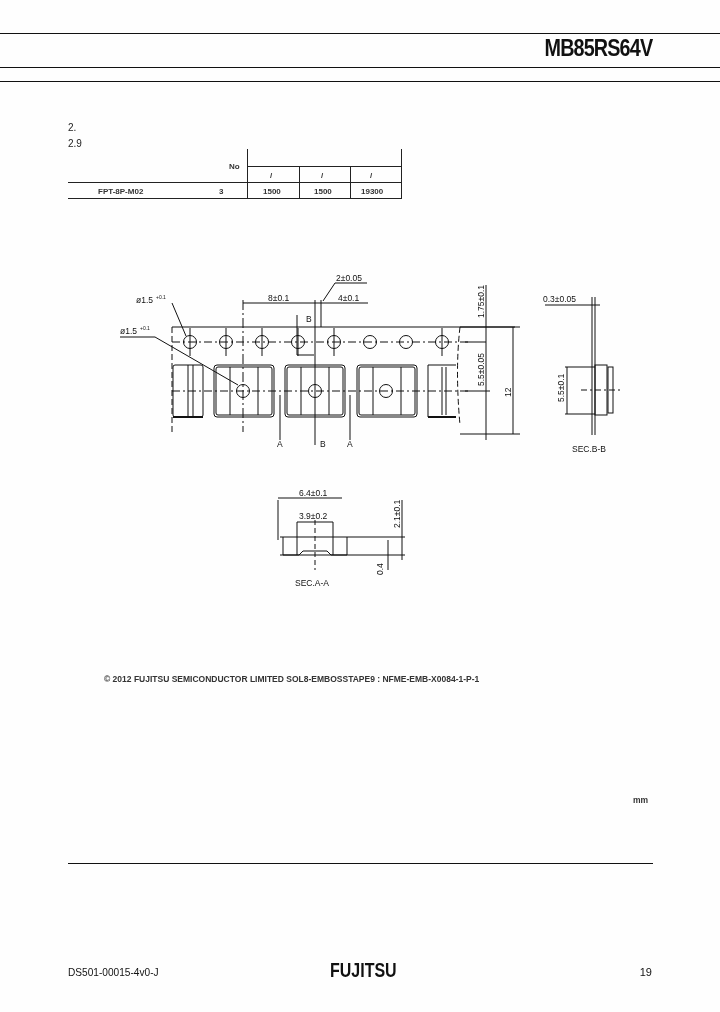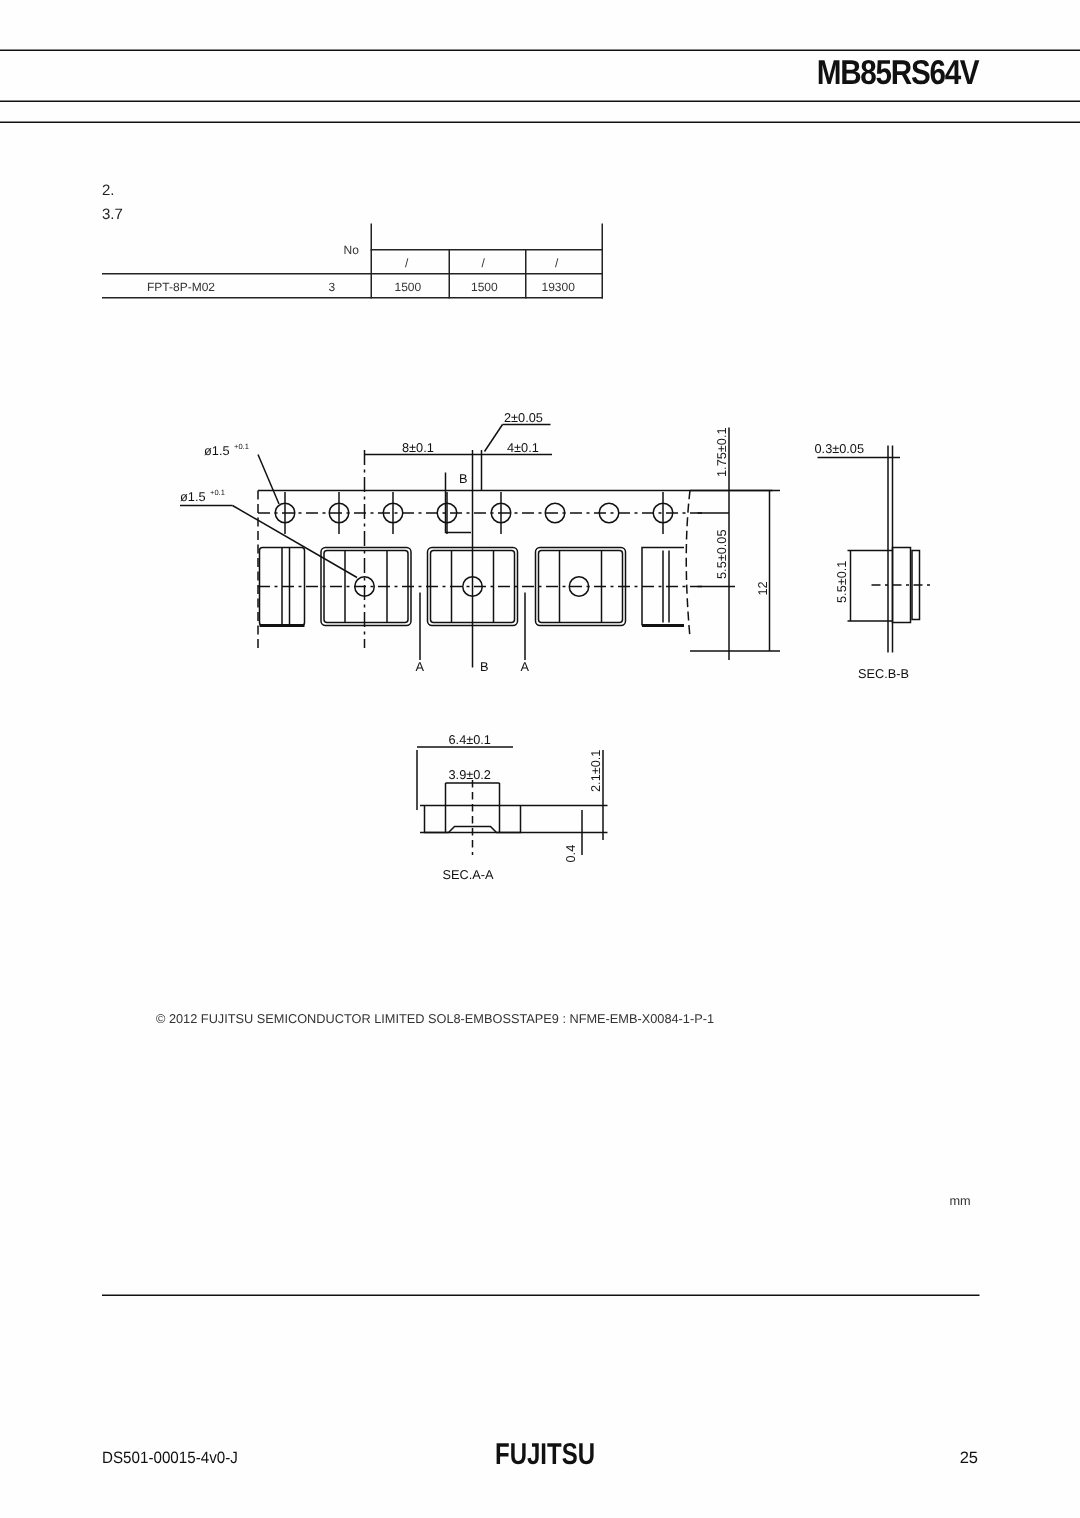--- a/index.html
+++ b/index.html
@@ -2,36 +2,36 @@
 <html><head>
   <meta charset="utf-8">
   <style>
     * { margin: 0; padding: 0; box-sizing: border-box; }
     html, body { width: 720px; height: 1012px; background: #fefefe; overflow: hidden; }
     body { position: relative; font-family: "Liberation Sans", sans-serif; color: #111; }
     .abs { position: absolute; }
     .hline { position: absolute; height: 1px; background: #111; }
     .header-title { position: absolute; top: 35px; right: 68px; font-family: "Liberation Sans", sans-serif; font-weight: bold; font-size: 23px; letter-spacing: -1px; transform: scaleX(0.86); transform-origin: right center; }
     .sec { position: absolute; font-size: 10px; color: #222; }
-    .note { position: absolute; font-size: 8.5px; color: #333; white-space: nowrap; }
+    .note { position: absolute; font-size: 8.5px; color: #333; white-space: nowrap; font-weight: bold; }
     .footer-doc { position: absolute; left: 68px; top: 966px; font-size: 11px; color: #111; transform: scaleX(0.92); transform-origin: left center; }
     .footer-page { position: absolute; right: 68px; top: 966px; font-size: 11px; color: #111; }
     .logo { position: absolute; left: 330px; top: 959px; font-family: "Liberation Sans", sans-serif; font-weight: bold; font-size: 20px; letter-spacing: 0px; transform: scaleX(0.8); transform-origin: left center; color: #111; }
     svg text { font-family: "Liberation Sans", sans-serif; }
   </style>
 </head>
 <body>
 
 <div class="hline" style="left:0;top:33px;width:720px;"></div>
 <div class="header-title">MB85RS64V</div>
 <div class="hline" style="left:0;top:67px;width:720px;"></div>
 <div class="hline" style="left:0;top:81px;width:720px;"></div>
 
 <div class="sec" style="left:68px;top:122px;">2.</div>
-<div class="sec" style="left:68px;top:138px;">3.7</div>
+<div class="sec" style="left:68px;top:138px;">2.9</div>
 
 <div>
 
   <div class="abs" style="left:247px;top:149px;width:1px;height:50px;background:#222;"></div>
   <div class="abs" style="left:401px;top:149px;width:1px;height:50px;background:#222;"></div>
   <div class="abs" style="left:247px;top:166px;width:155px;height:1px;background:#222;"></div>
   <div class="abs" style="left:299px;top:166px;width:1px;height:33px;background:#222;"></div>
   <div class="abs" style="left:350px;top:166px;width:1px;height:33px;background:#222;"></div>
   <div class="abs" style="left:68px;top:182px;width:334px;height:1px;background:#222;"></div>
   <div class="abs" style="left:68px;top:198px;width:334px;height:1px;background:#222;"></div>
@@ -180,13 +180,13 @@
   </g>
 </svg>
 
 <div class="note" style="left:104px;top:674px;text-align:right;">© 2012 FUJITSU SEMICONDUCTOR LIMITED  SOL8-EMBOSSTAPE9 : NFME-EMB-X0084-1-P-1</div>
 
 <div class="note" style="left:633px;top:795px;">mm</div>
 
 <div class="hline" style="left:68px;top:863px;width:585px;"></div>
 <div class="footer-doc">DS501-00015-4v0-J</div>
 <div class="logo">FUJITSU</div>
-<div class="footer-page">25</div>
+<div class="footer-page">19</div>
 
 </body></html>

